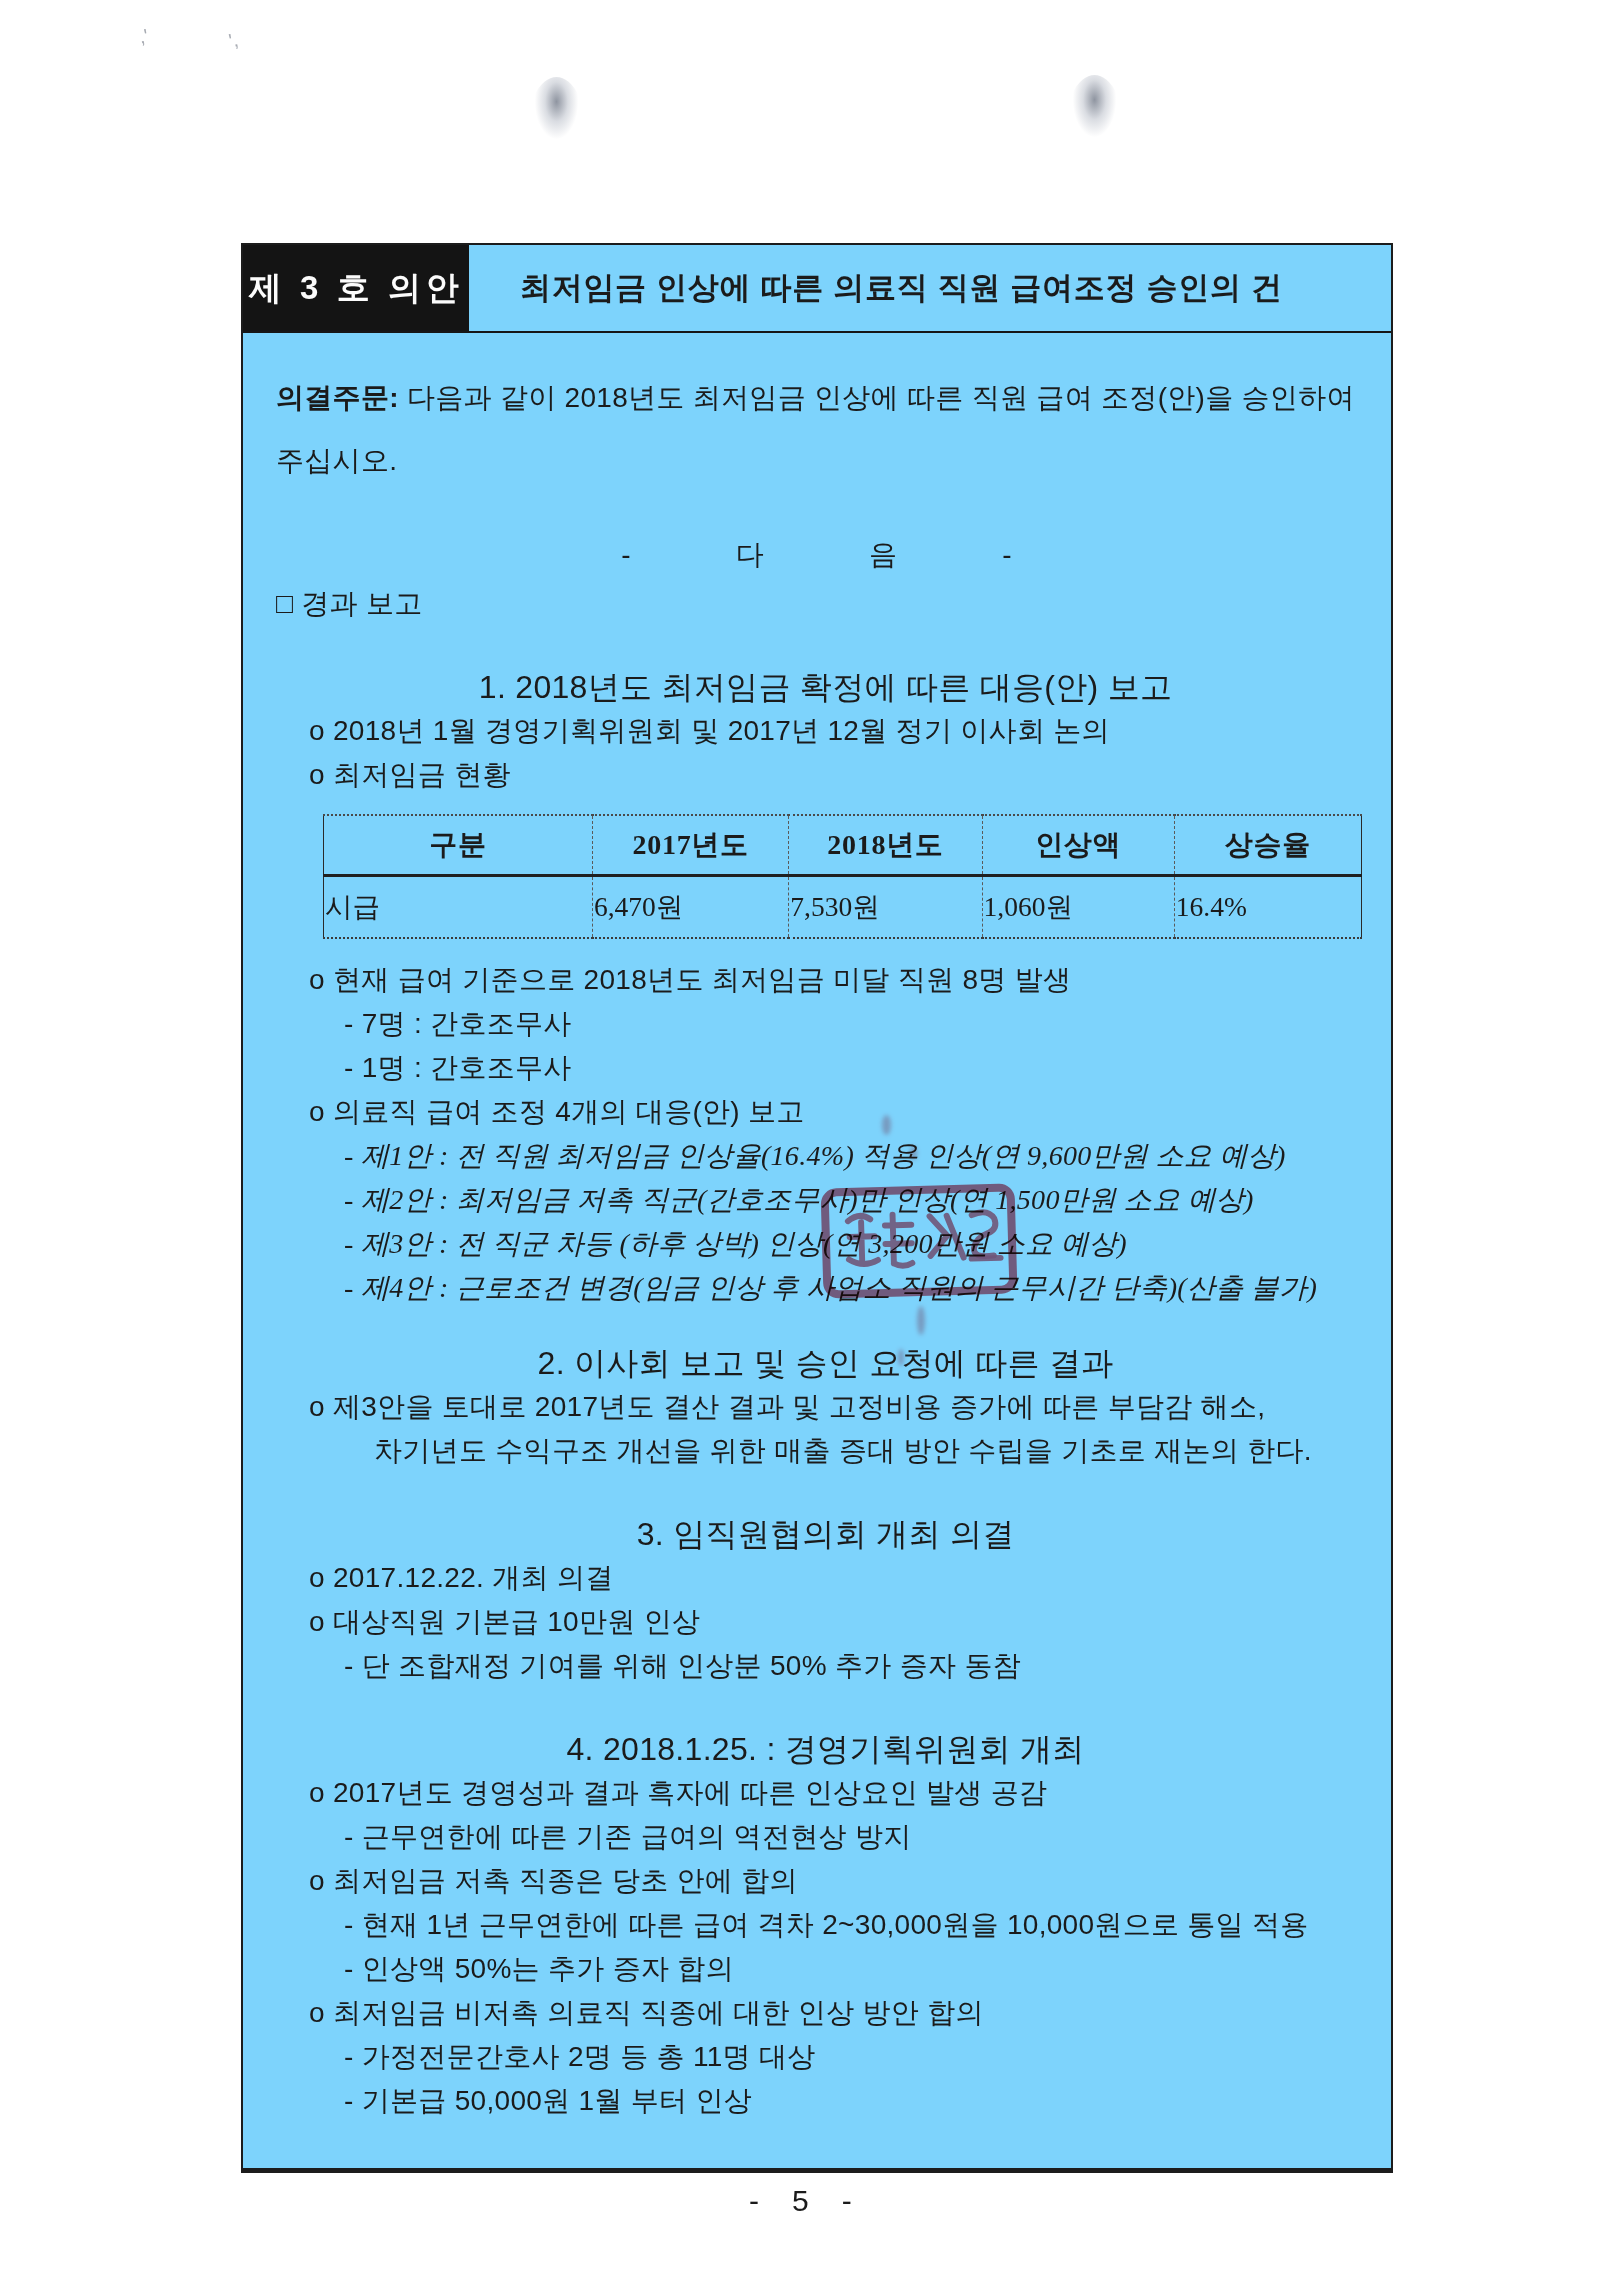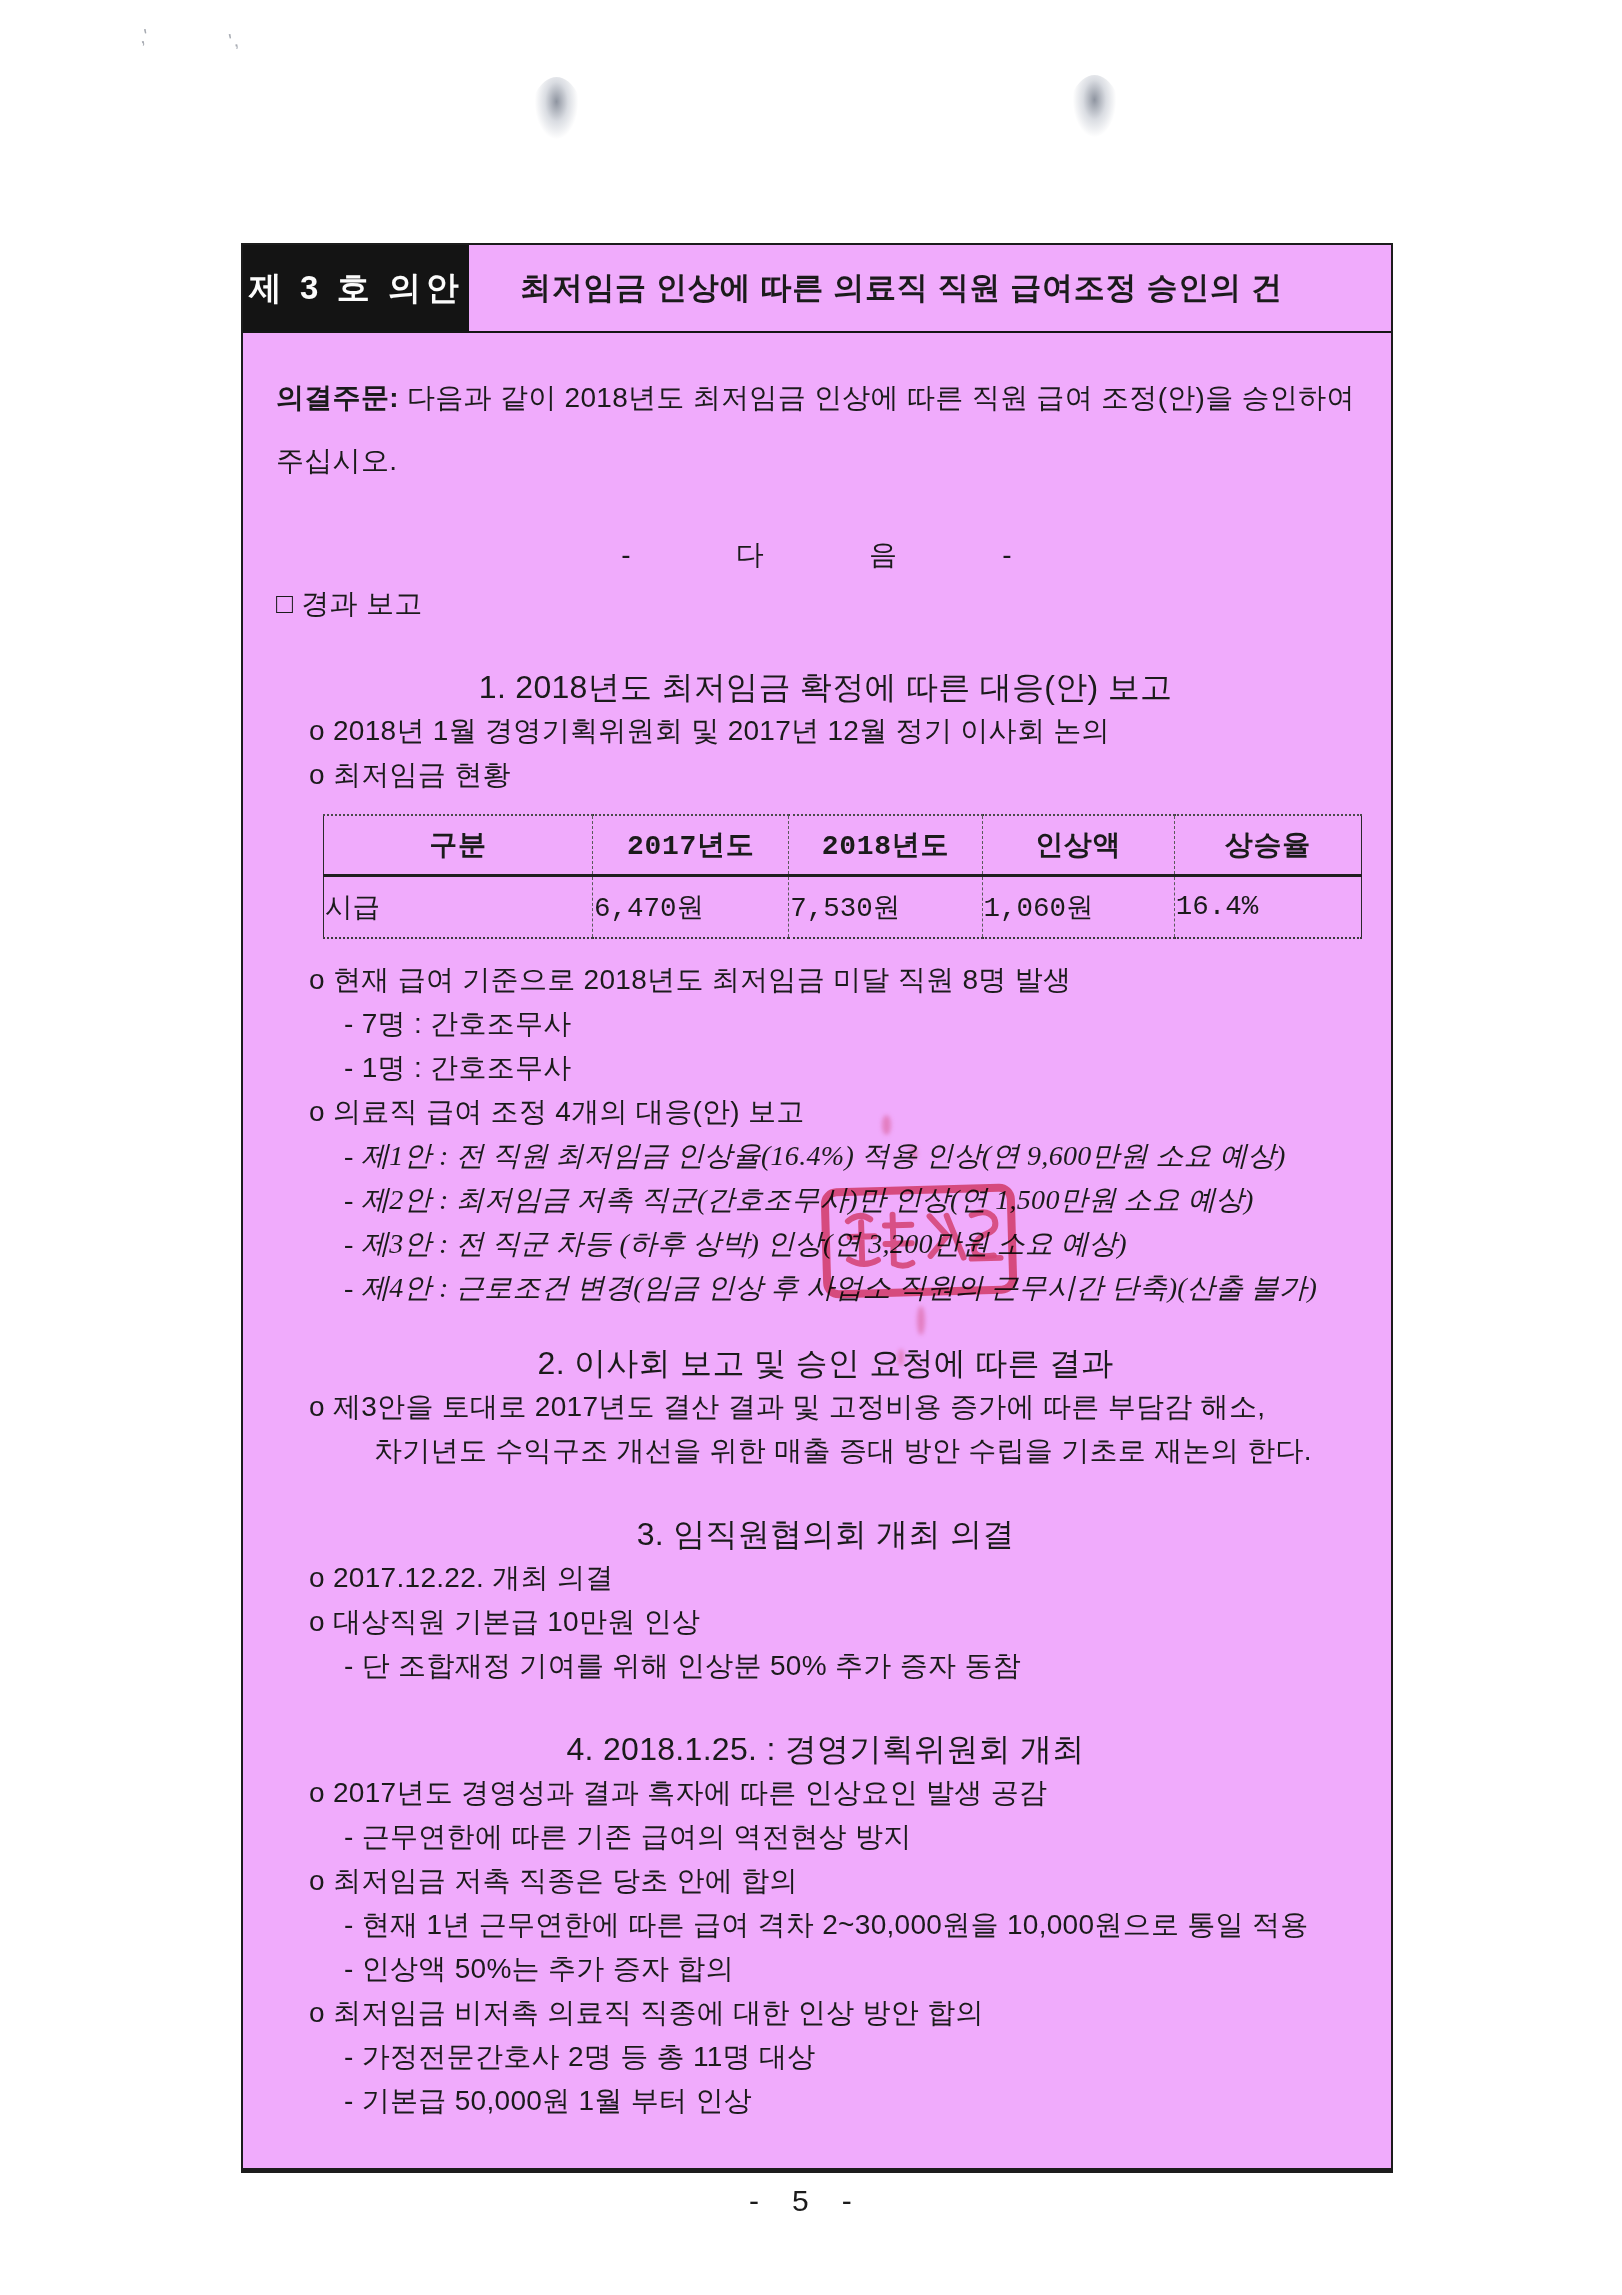--- a/index.html
+++ b/index.html
@@ -13,21 +13,21 @@
   .pencil{position:absolute;color:#8a8f99;opacity:.75;font-size:19.6px;transform:rotate(-12deg);}
   
   .punch{
     position:absolute;width:63px;height:137px;border-radius:50%/46%;
     background:radial-gradient(ellipse 48% 38% at 50% 18%, rgba(62,72,92,.58) 0%, rgba(120,130,150,.28) 38%, rgba(255,255,255,0) 72%);
   }
   
   .doc-box{
     position:absolute;left:241px;top:243px;width:1152px;height:1930px;
     border:2px solid #1c1c1c;border-bottom-width:5.2px;box-sizing:border-box;
-    background:#f0abfc;
+    background:#7dd3fc;
   }
   .hdr{display:flex;height:86px;border-bottom:2.6px solid #161616;}
   .hdr-label{
     width:226px;flex:0 0 auto;background:#141414;color:#fbfbfb;
     display:flex;align-items:center;justify-content:center;
     font-size:33px;font-weight:bold;letter-spacing:4.6px;white-space:nowrap;
   }
   .hdr-title{
     flex:1;display:flex;align-items:center;padding-left:51px;
     font-size:31px;font-weight:bold;letter-spacing:0.7px;white-space:nowrap;
@@ -45,21 +45,21 @@
   .line{line-height:44px;letter-spacing:0.3px;white-space:nowrap;}
   .h{padding-left:9.2px;font-size:32px;text-align:center;}
   .l1{padding-left:33px;}
   .l2{padding-left:68px;}
   .l2c{padding-left:98px;}
   .serif{font-family:"Liberation Serif","DejaVu Serif",serif;font-style:italic;}
   
   .wage-table{
     border-collapse:collapse;table-layout:fixed;
     width:1039px;margin:17px 0 19.6px 47px;
-    font-family:Liberation Mono, monospace;font-size:27.5px;
+    font-family:Liberation Serif, serif;font-size:27.5px;
     border-left:1.3px solid #2a2a2a;border-right:1.3px solid #2a2a2a;
     border-top:2px dotted #4a4a4a;border-bottom:2.6px dotted #3a3a3a;
   }
   .wage-table th{
     height:56px;font-weight:bold;border-bottom:3.9px solid #1f1f1f;
     font-size:28px;letter-spacing:0.7px;
   }
   .wage-table td{height:58px;text-align:left;}
   .wage-table th + th, .wage-table td + td{border-left:1.3px dashed #5a5a5a;}
   .wage-table tr.r2 td{border-top:1.3px dotted #5a5a5a;}

